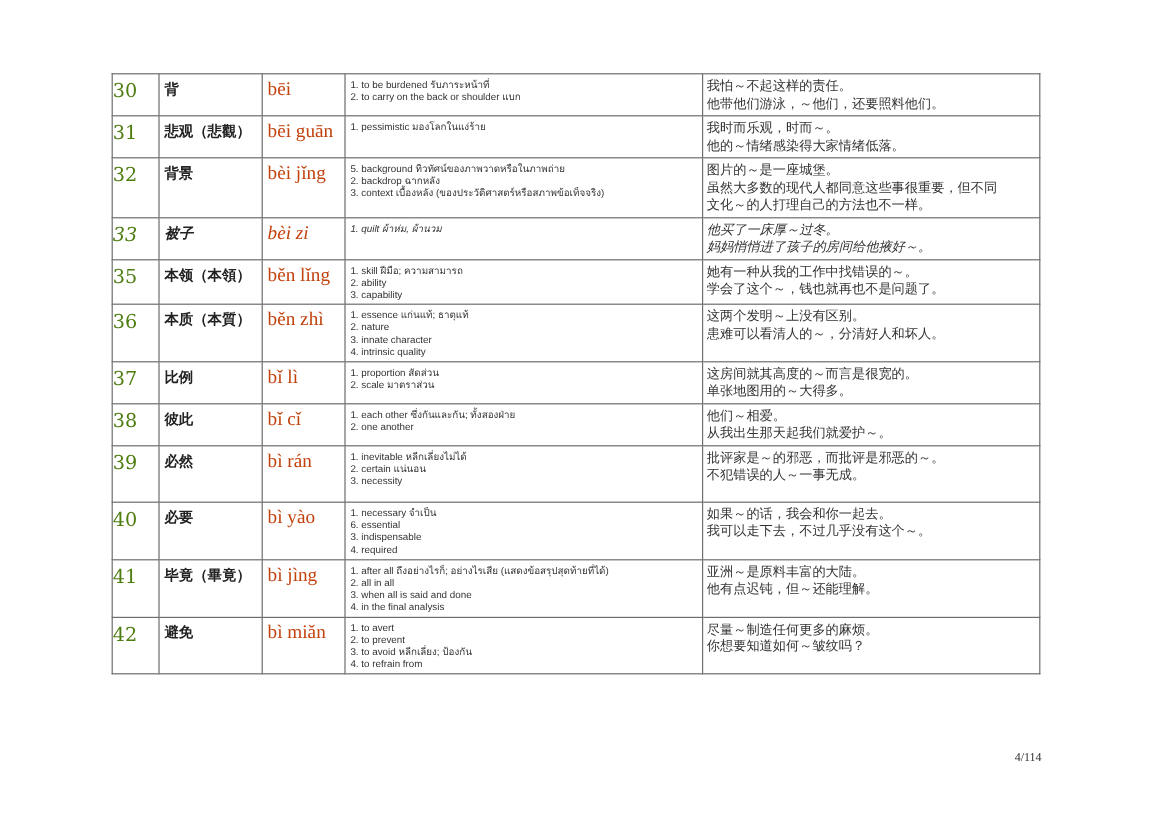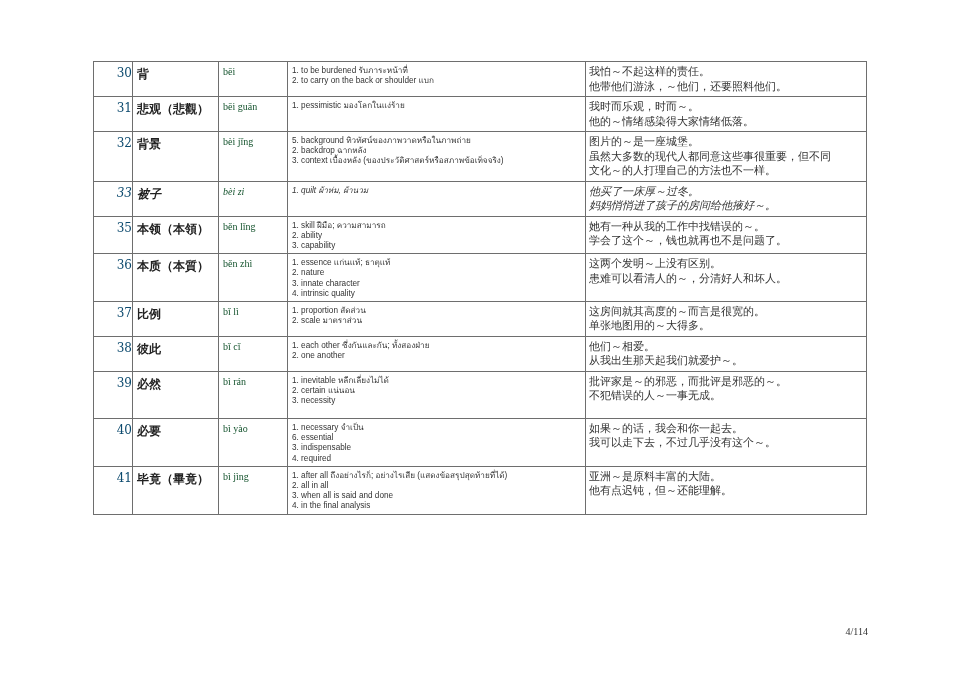--- a/index.html
+++ b/index.html
@@ -5,23 +5,23 @@
   html, body { margin: 0; padding: 0; background: #ffffff; }
   body { width: 960px; height: 679px; position: relative; overflow: hidden; font-family: "DejaVu Serif", serif; color: #222; }
   .page { position: absolute; left: 0; top: 0; width: 960px; height: 679px; background: #fff; }
   table.vocab { position: absolute; left: 93px; top: 61px; width: 773px; border-collapse: collapse; table-layout: fixed; }
   table.vocab td { border: 1px solid #6e6e6e; vertical-align: top; padding: 0; }
   col.c-num { width: 39px; }
   col.c-word { width: 86px; }
   col.c-pin { width: 69px; }
   col.c-def { width: 298px; }
   col.c-ex { width: 281px; }
-  .num { text-align: right; font-family: "DejaVu Serif", serif; font-size: 12px; padding-top: 4px !important; color: #0c4a6e; }
+  .num { text-align: left; font-family: "DejaVu Serif", serif; font-size: 16px; padding-top: 4px !important; color: #4d7c0f; }
   .word { font-family: "DejaVu Sans", sans-serif; font-weight: bold; font-size: 12px; padding: 4px 0 0 4px !important; color: #222; letter-spacing: 0; white-space: nowrap; }
-  .pin { font-family: "Liberation Serif", serif; font-size: 10px; padding: 4px 0 0 4px !important; color: #14532d; white-space: nowrap; }
+  .pin { font-family: "Liberation Serif", serif; font-size: 16px; padding: 4px 0 0 4px !important; color: #c2410c; white-space: nowrap; }
   .def { font-family: "Liberation Sans", sans-serif; font-size: 8.2px; line-height: 10.2px; padding: 4px 0 2px 4px !important; color: #333; }
   .def div { white-space: nowrap; }
   .ex { font-family: "DejaVu Serif", serif; font-size: 11px; line-height: 14.5px; padding: 3px 0 2px 3px !important; color: #333; }
   .ex div { white-space: nowrap; }
   .footer { position: absolute; right: 92px; top: 626px; font-family: "Liberation Serif", serif; font-size: 10px; color: #333; }
 </style>
 </head>
 <body>
 
 <div class="page">
@@ -178,16 +178,31 @@
             <div>1. after all  ถึงอย่างไรก็; อย่างไรเสีย (แสดงข้อสรุปสุดท้ายที่ได้)</div>
             <div>2. all in all</div>
             <div>3. when all is said and done</div>
             <div>4. in the final analysis</div>
           </td>
           <td class="ex">
             <div>亚洲～是原料丰富的大陆。</div>
             <div>他有点迟钝，但～还能理解。</div>
           </td>
         </tr>
+        <tr style="height: 47px;">
+          <td class="num">42</td>
+          <td class="word">避免</td>
+          <td class="pin">bì miǎn</td>
+          <td class="def">
+            <div>1. to avert</div>
+            <div>2. to prevent</div>
+            <div>3. to avoid  หลีกเลี่ยง; ป้องกัน</div>
+            <div>4. to refrain from</div>
+          </td>
+          <td class="ex">
+            <div>尽量～制造任何更多的麻烦。</div>
+            <div>你想要知道如何～皱纹吗？</div>
+          </td>
+        </tr>
       </tbody>
   </table>
   <div class="footer">4/114</div>
 </div>
 
 </body></html>

